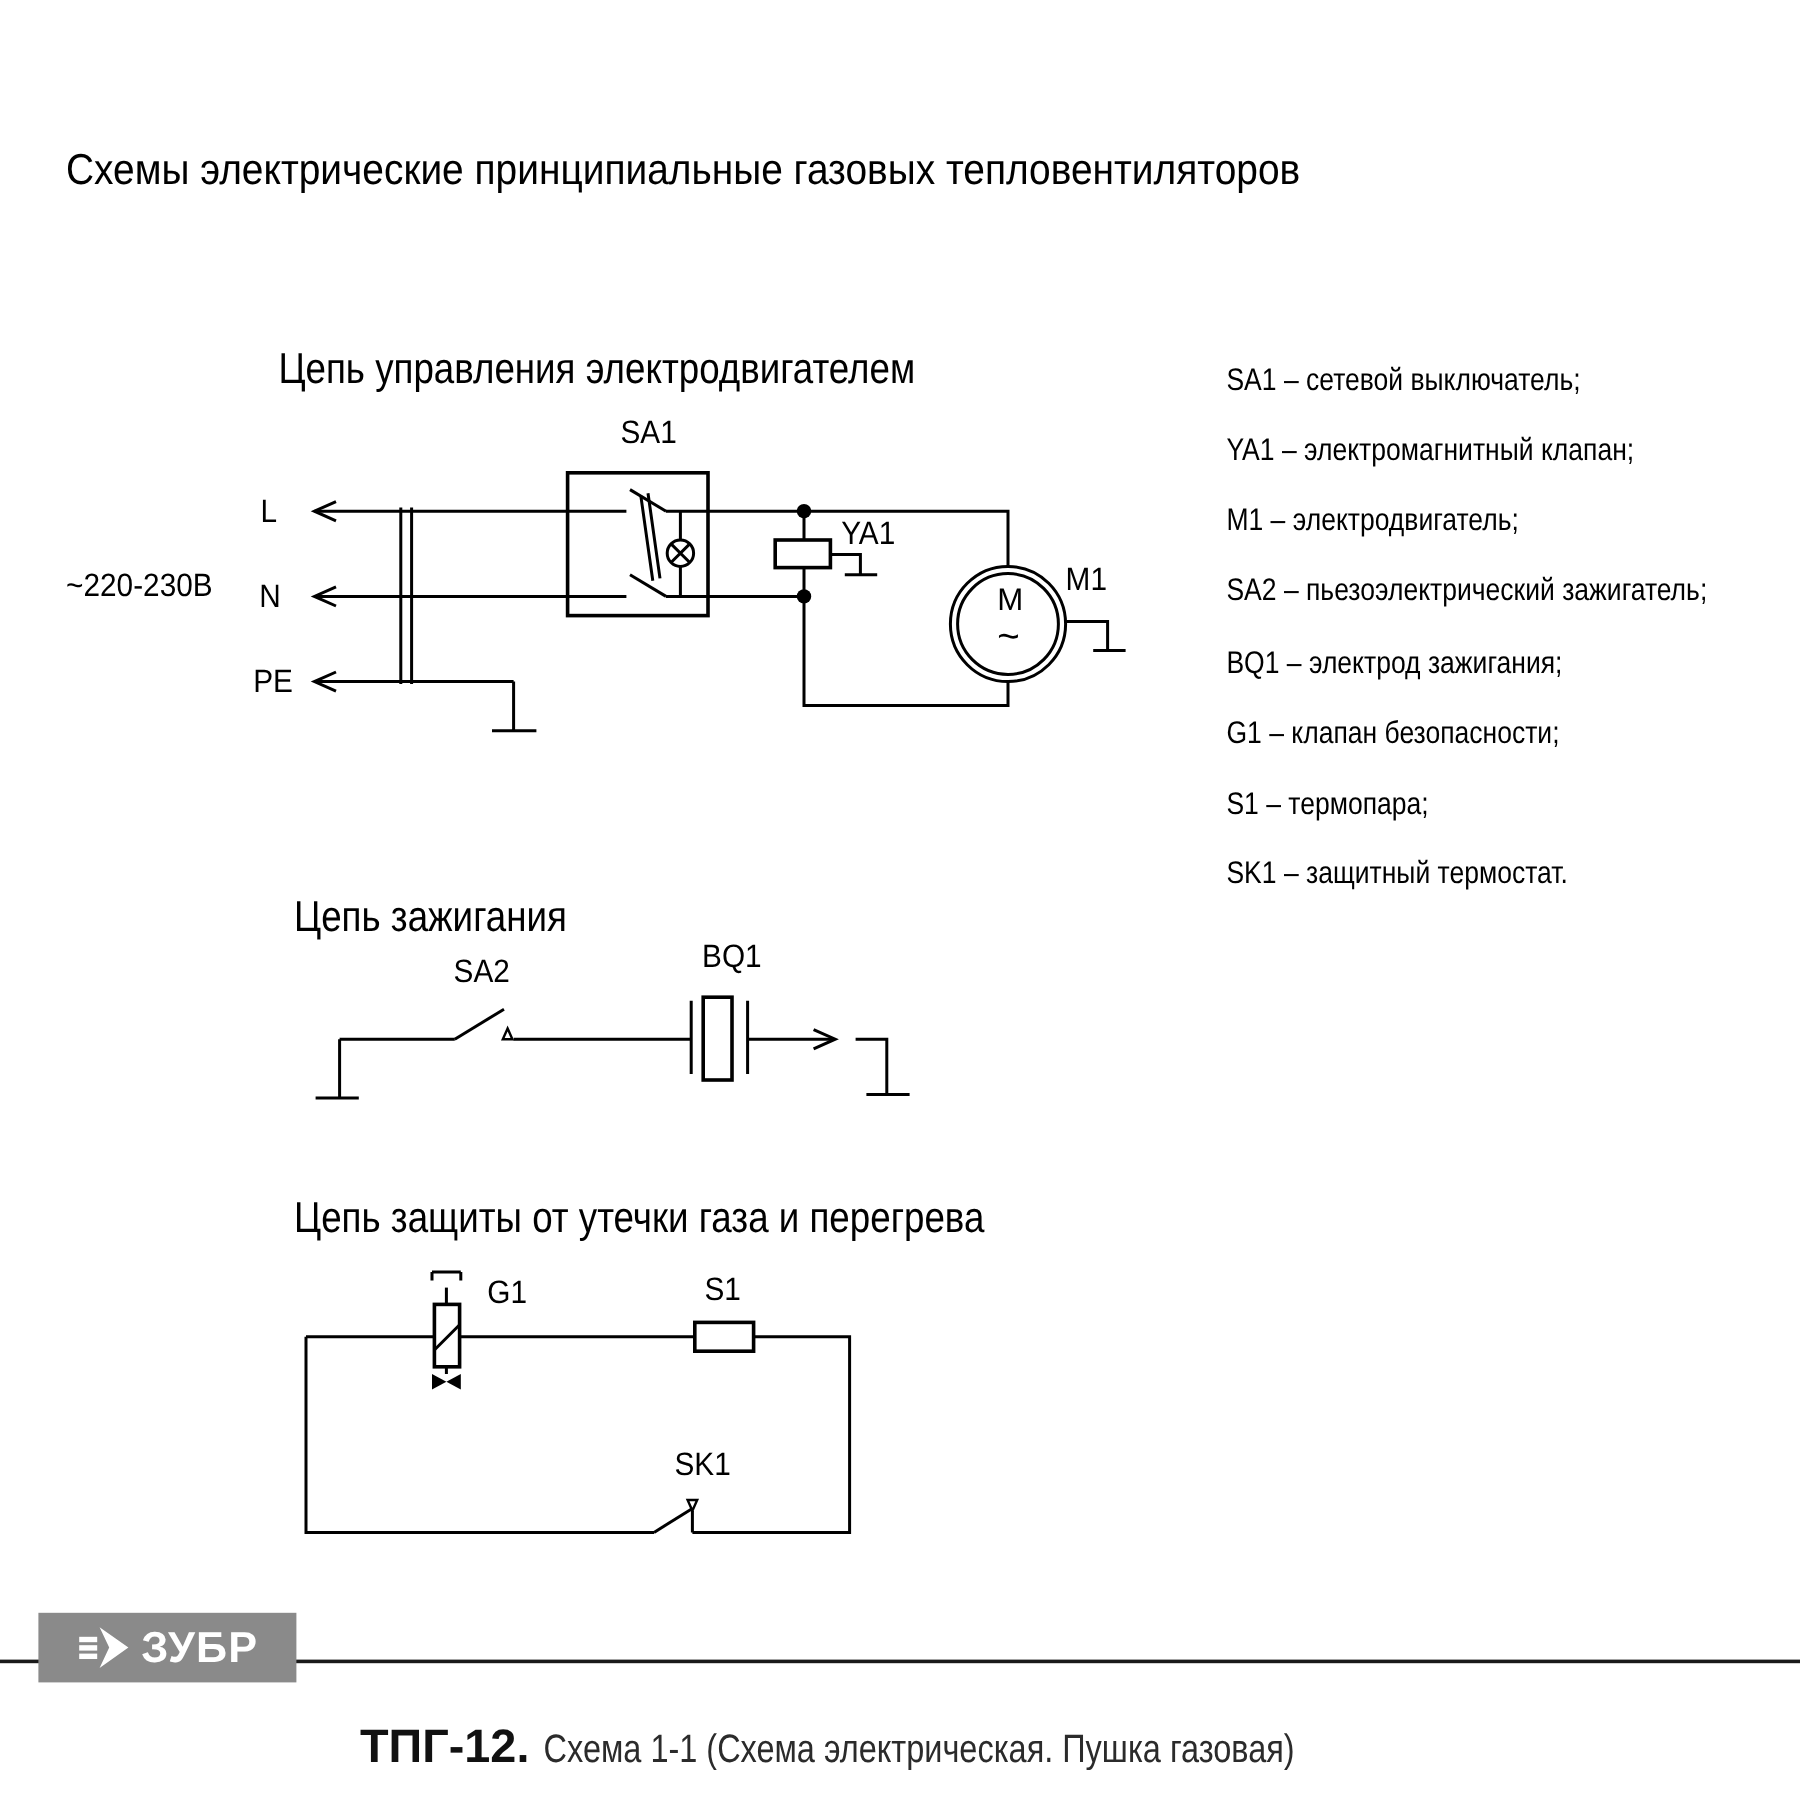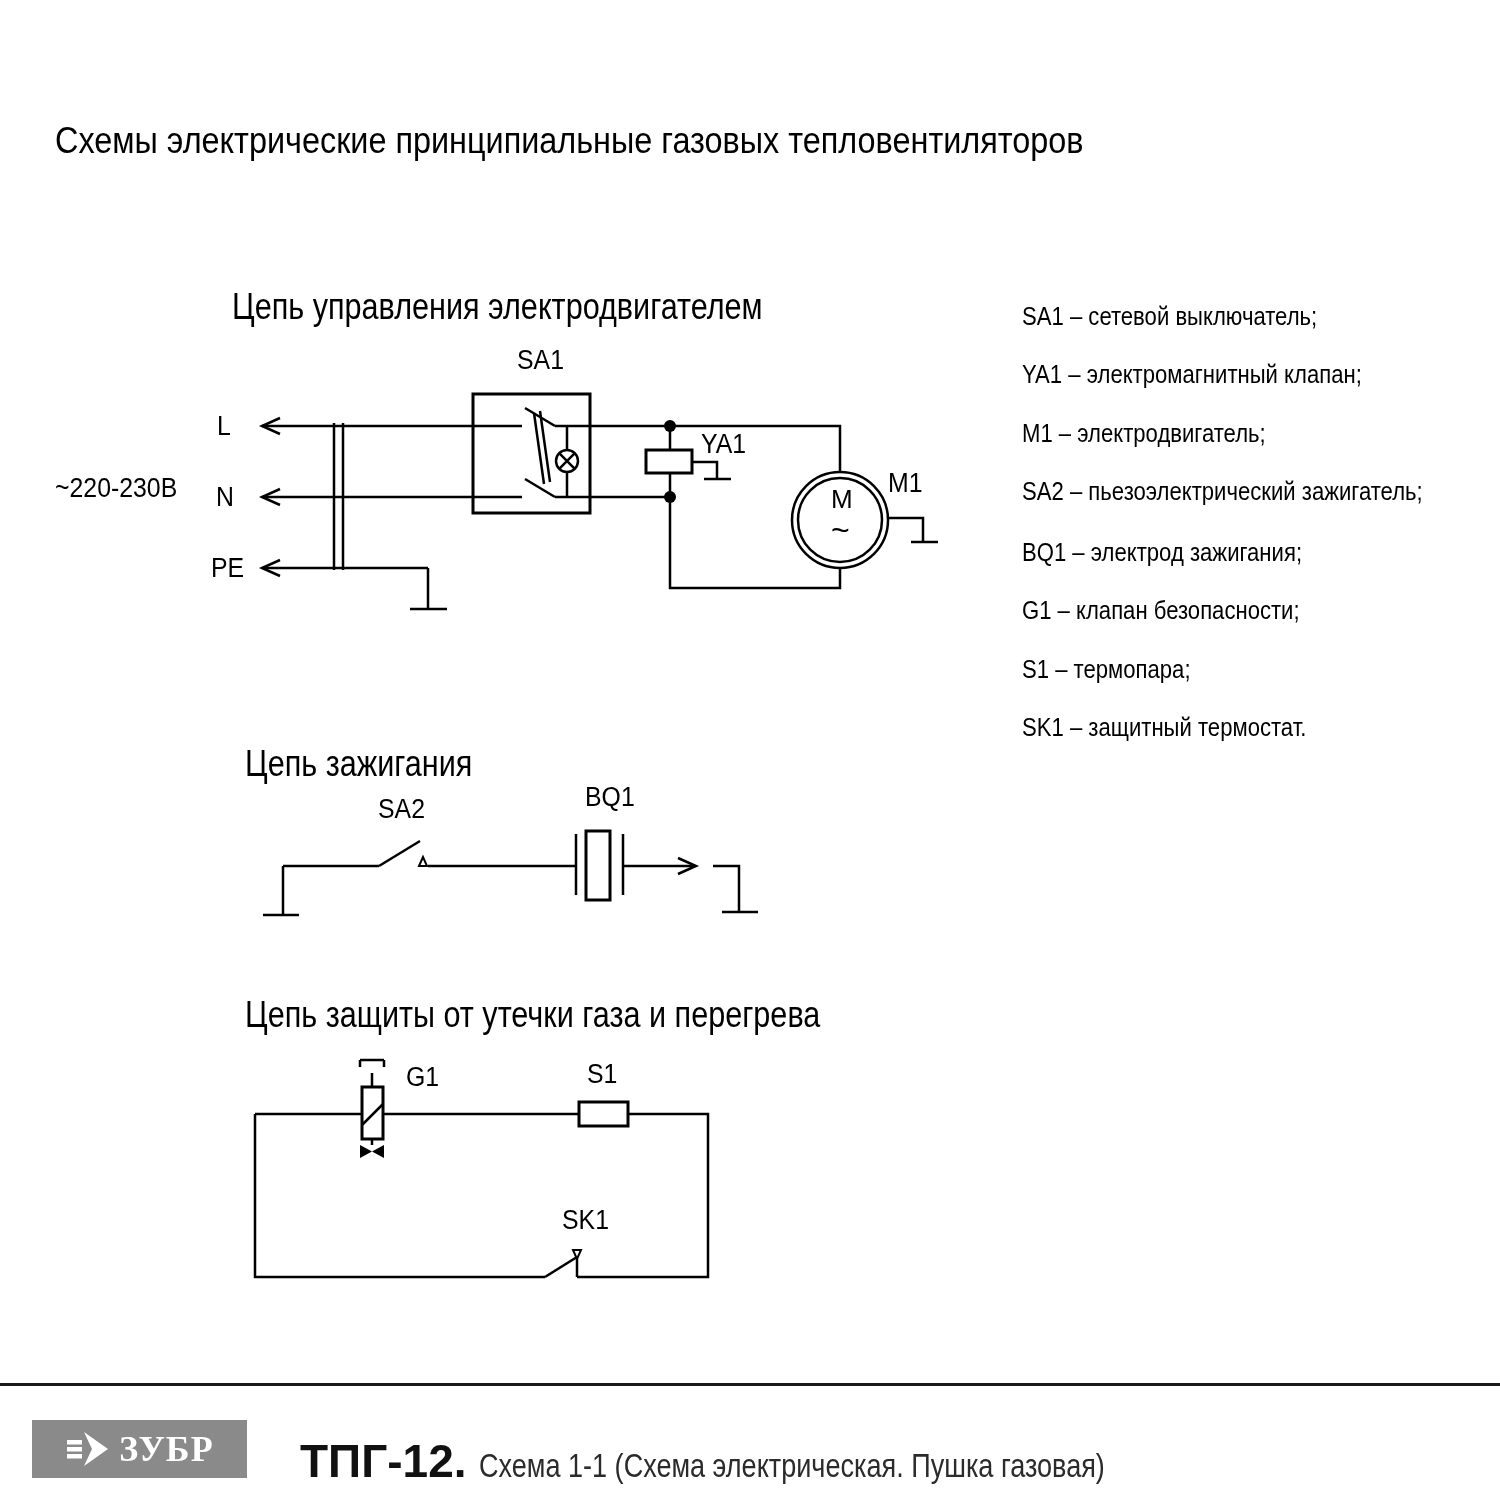--- a/index.html
+++ b/index.html
@@ -12,25 +12,25 @@
   .lbl{font-size:27px;transform:scaleX(.92);transform-origin:left top;}
   .lbl-c{font-size:26px;}
   .legend-item{font-size:26px;transform:scaleX(.85);transform-origin:left top;}
   svg{position:absolute;left:0;top:0;}
   .wire{stroke:#000;stroke-width:2.5;fill:none;}
   .box{stroke:#000;stroke-width:3;fill:none;}
   .dot{fill:#000;stroke:none;}
   .open-tri{fill:#fff;stroke:#000;stroke-width:2;}
   .fill-tri{fill:#000;stroke:none;}
   #footer-rule{position:absolute;left:0;top:1371px;width:1500px;height:3px;background:#1a1a1a;}
-  #logo-box{position:absolute;left:32px;top:1408px;width:215px;height:58px;background:#8a8a8a;
-            display:flex;align-items:center;justify-content:center;gap:8px;font-family:Liberation Serif, serif;}
+  #logo-box{position:absolute;left:32px;top:1332px;width:215px;height:58px;background:#8a8a8a;
+            display:flex;align-items:center;justify-content:center;gap:8px;}
   #logo-text{color:#fff;font-size:36px;font-weight:bold;letter-spacing:1px;}
   #footer-line{position:absolute;left:300px;top:1422px;display:flex;align-items:baseline;}
-  #footer-model{font-size:46px;font-weight:bold;color:#111;}
+  #footer-model{font-size:39px;font-weight:bold;color:#111;}
   #footer-caption{font-size:33px;color:#2b2b2b;margin-left:12px;display:inline-block;
                   transform:scaleX(.82);transform-origin:left center;}
 </style>
 </head>
 <body>
 
 <div id="canvas">
 
   <svg width="1500" height="1360" viewBox="0 0 1500 1360">
 

